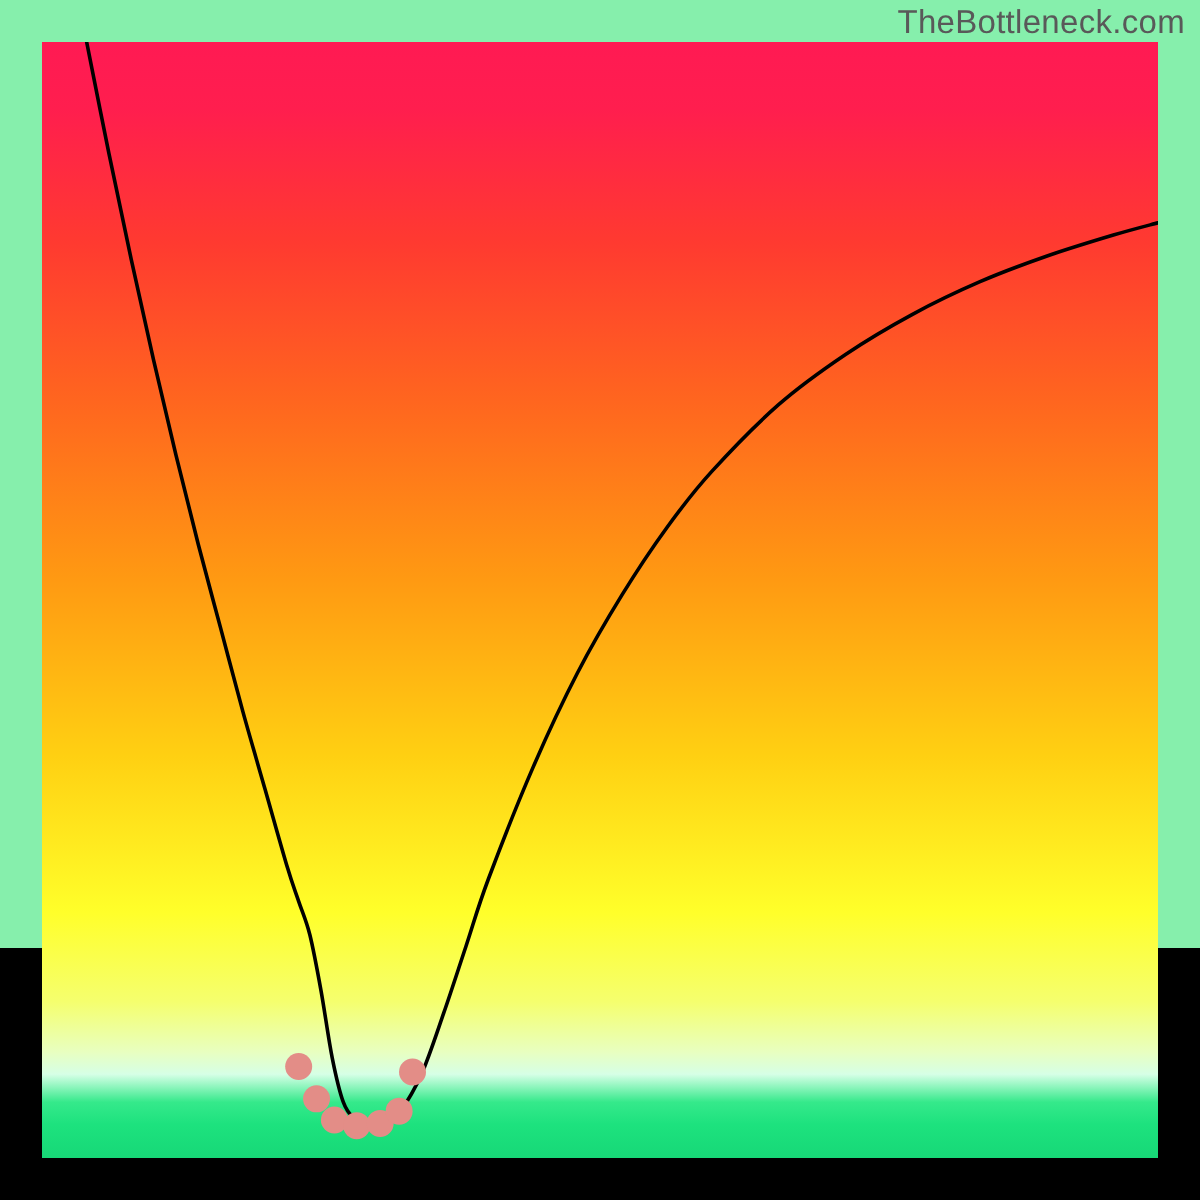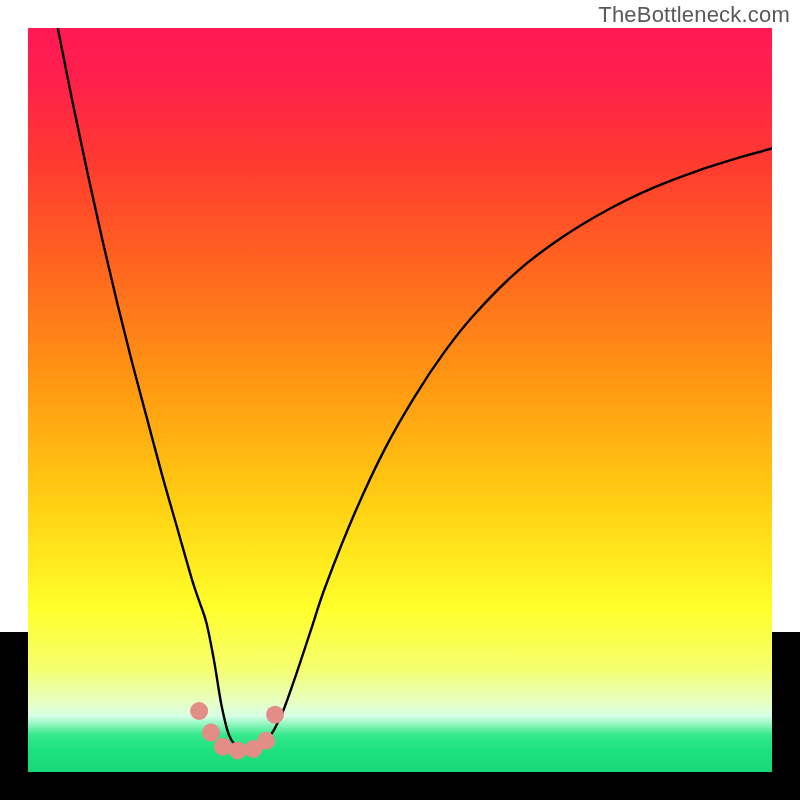--- a/index.html
+++ b/index.html
@@ -10,21 +10,21 @@
     background: #000;
     overflow: hidden;
     font-family: Arial, Helvetica, sans-serif;
   }
   .frame {
     position: absolute;
     top: 0;
     left: 0;
     width: 800px;
     height: 632px;
-    background: #ffffff;
+    background: #86efac;
   }
   .plot {
     position: absolute;
     top: 28px;
     left: 28px;
     width: 744px;
     height: 744px;
     overflow: hidden;
   }
   .watermark {

